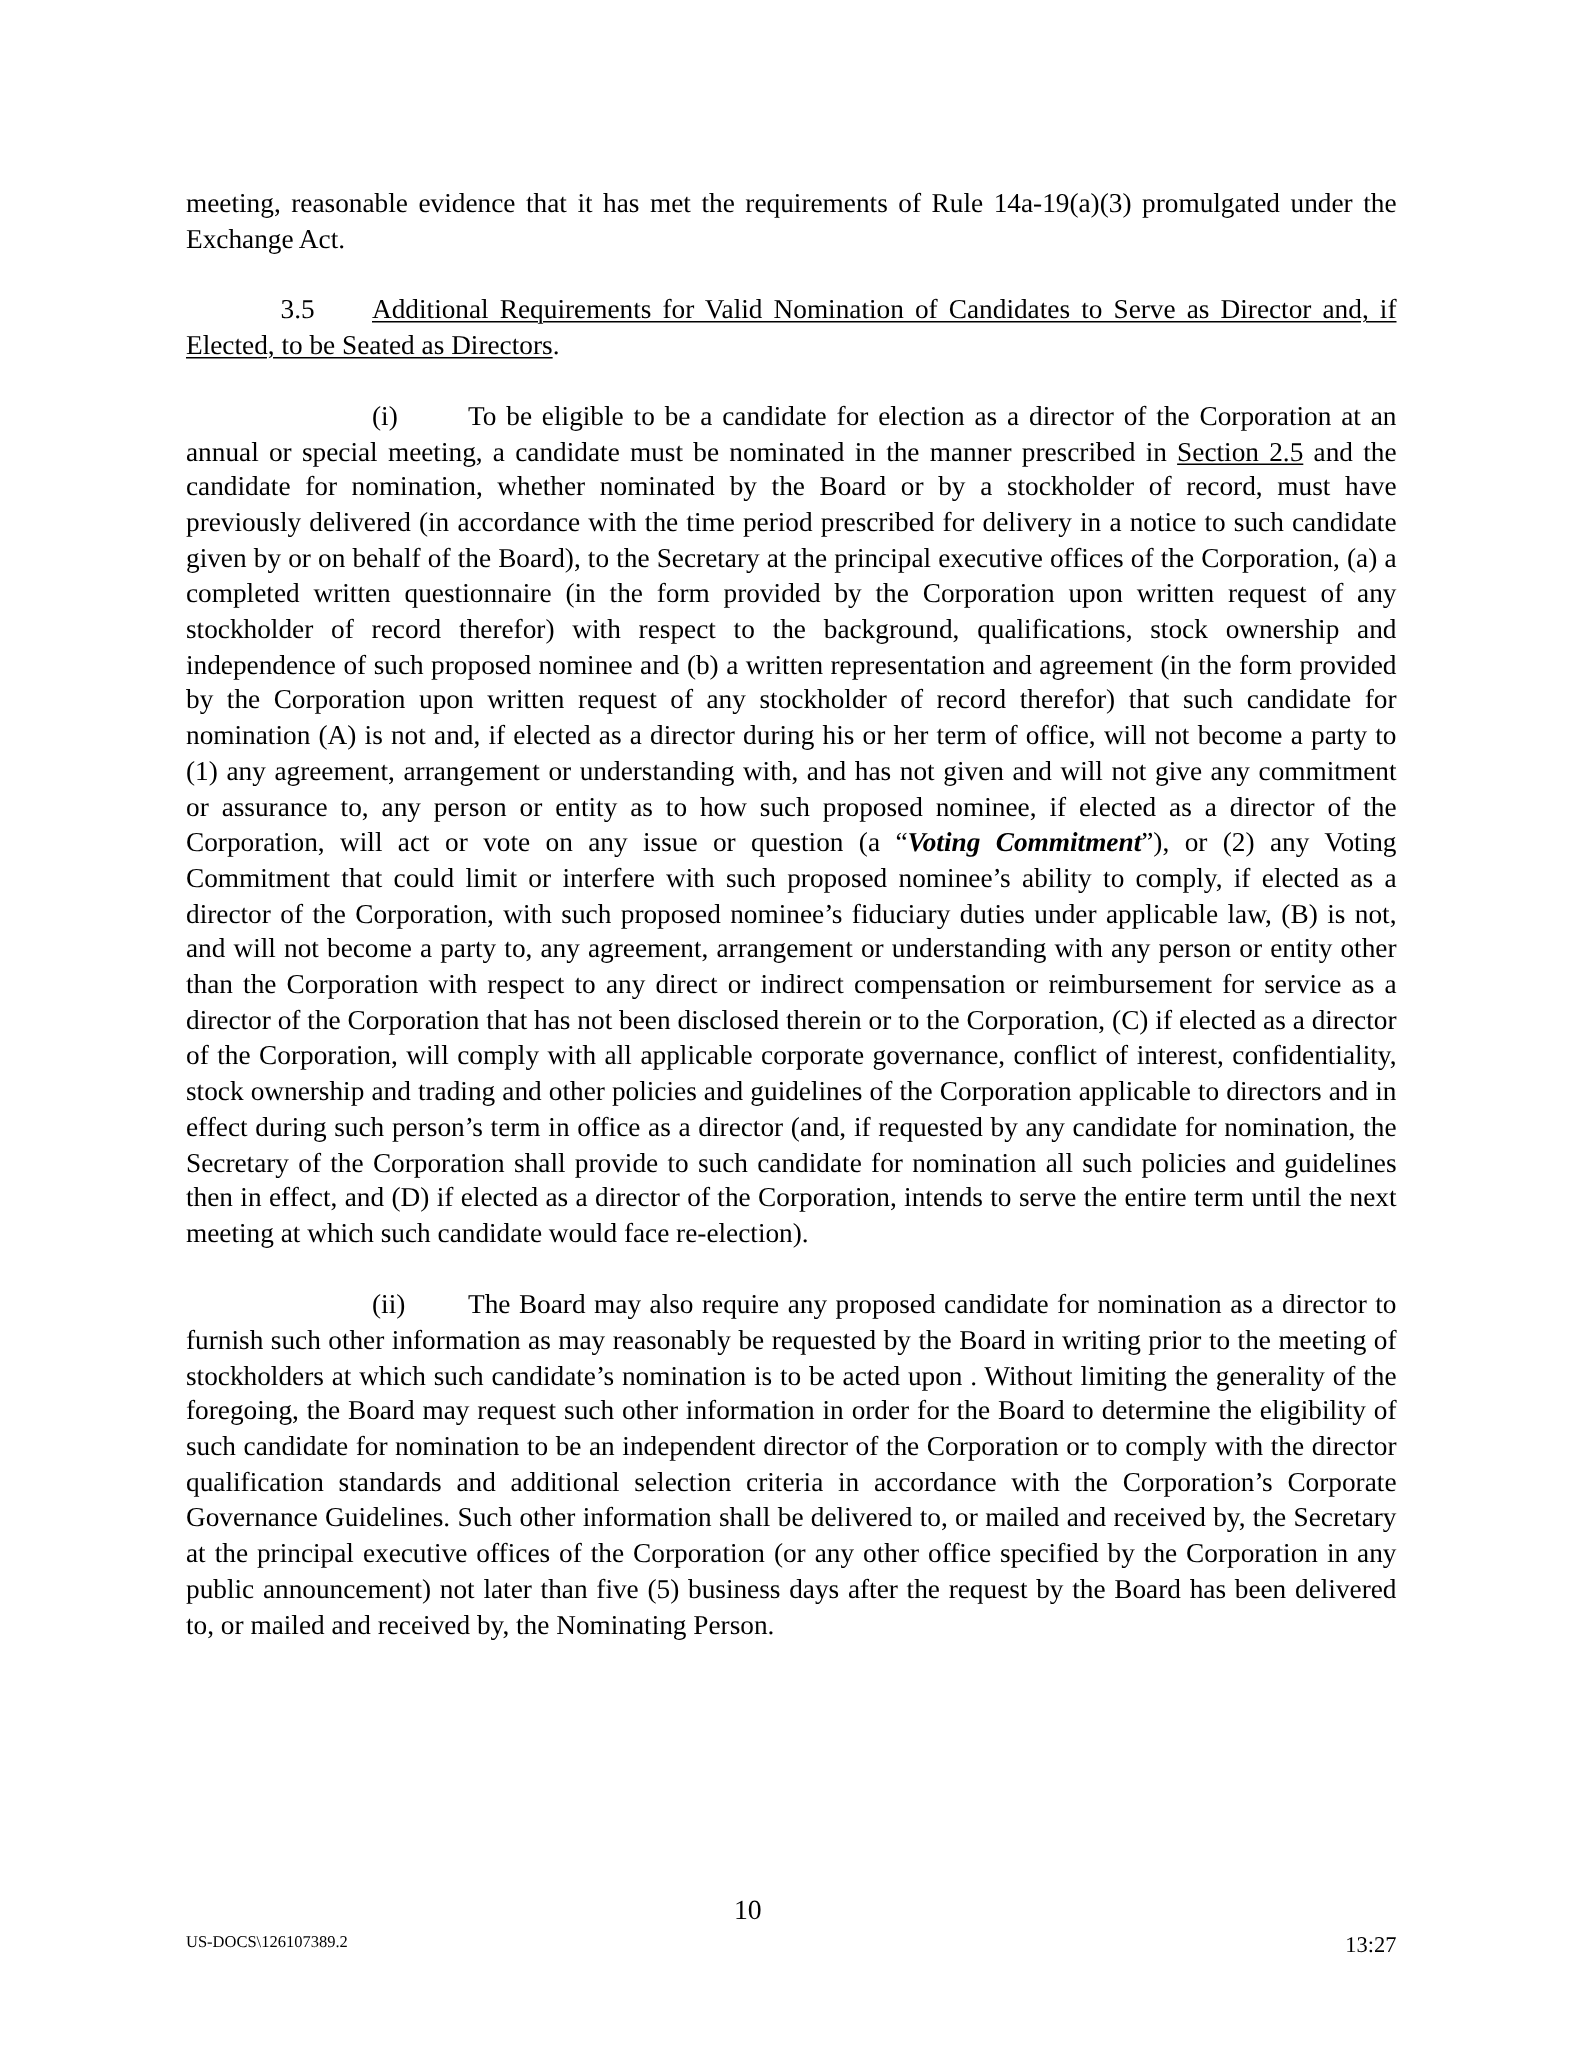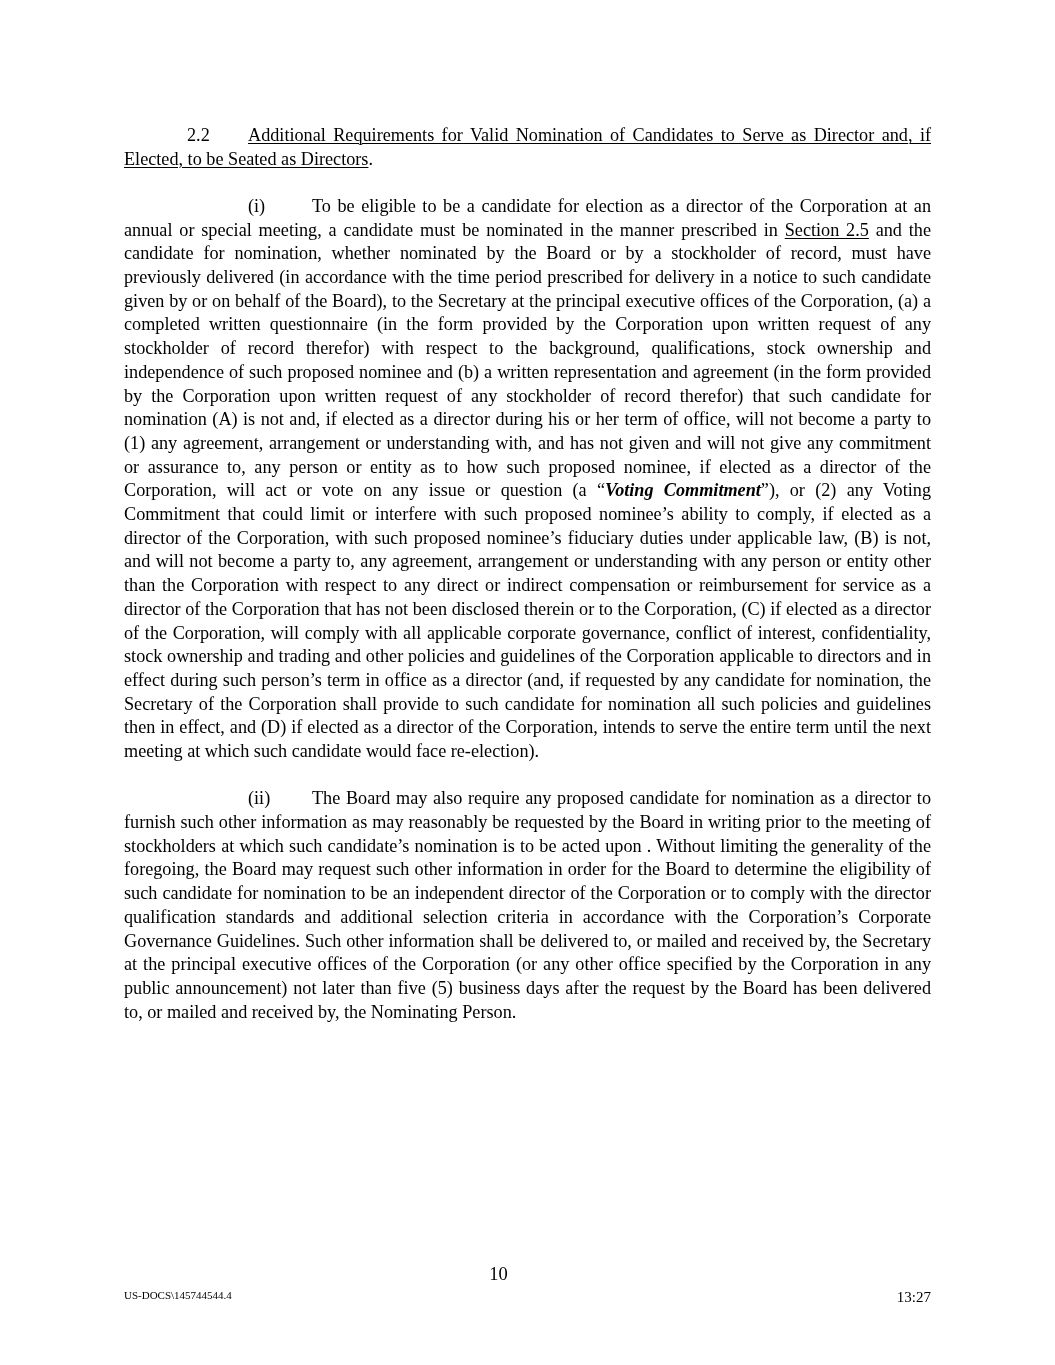--- a/index.html
+++ b/index.html
@@ -48,23 +48,24 @@
       position: absolute;
       right: 124px;
       top: 1289px;
       font-size: 15px;
     }
   </style>
 </head>
 <body>
 
 <div class="page">
+  <p class="p-cont">meeting, reasonable evidence that it has met the requirements of Rule 14a-19(a)(3) promulgated under the Exchange Act.</p>
 
-  <p class="p-heading"><span class="num-26">2.2</span><span class="u">Additional Requirements for Valid Nomination of Candidates to Serve as Director and, if Elected, to be Seated as Directors</span><span>.</span></p>
+  <p class="p-heading"><span class="num-26">3.5</span><span class="u">Additional Requirements for Valid Nomination of Candidates to Serve as Director and, if Elected, to be Seated as Directors</span><span>.</span></p>
 
   <p class="p-sub"><span class="num-sub">(i)</span><span>To be eligible to be a candidate for election as a director of the Corporation at an annual or special meeting, a candidate must be nominated in the manner prescribed in </span><span class="u">Section 2.5</span><span> and the candidate for nomination, whether nominated by the Board or by a stockholder of record, must have previously delivered (in accordance with the time period prescribed for delivery in a notice to such candidate given by or on behalf of the Board), to the Secretary at the principal executive offices of the Corporation, (a) a completed written questionnaire (in the form provided by the Corporation upon written request of any stockholder of record therefor) with respect to the background, qualifications, stock ownership and independence of such proposed nominee and (b) a written representation and agreement (in the form provided by the Corporation upon written request of any stockholder of record therefor) that such candidate for nomination (A) is not and, if elected as a director during his or her term of office, will not become a party to (1) any agreement, arrangement or understanding with, and has not given and will not give any commitment or assurance to, any person or entity as to how such proposed nominee, if elected as a director of the Corporation, will act or vote on any issue or question (a “</span><span class="bi">Voting Commitment</span><span>”), or (2) any Voting Commitment that could limit or interfere with such proposed nominee’s ability to comply, if elected as a director of the Corporation, with such proposed nominee’s fiduciary duties under applicable law, (B) is not, and will not become a party to, any agreement, arrangement or understanding with any person or entity other than the Corporation with respect to any direct or indirect compensation or reimbursement for service as a director of the Corporation that has not been disclosed therein or to the Corporation, (C) if elected as a director of the Corporation, will comply with all applicable corporate governance, conflict of interest, confidentiality, stock ownership and trading and other policies and guidelines of the Corporation applicable to directors and in effect during such person’s term in office as a director (and, if requested by any candidate for nomination, the Secretary of the Corporation shall provide to such candidate for nomination all such policies and guidelines then in effect, and (D) if elected as a director of the Corporation, intends to serve the entire term until the next meeting at which such candidate would face re-election).</span></p>
 
   <p class="p-sub"><span class="num-sub">(ii)</span><span>The Board may also require any proposed candidate for nomination as a director to furnish such other information as may reasonably be requested by the Board in writing prior to the meeting of stockholders at which such candidate’s nomination is to be acted upon . Without limiting the generality of the foregoing, the Board may request such other information in order for the Board to determine the eligibility of such candidate for nomination to be an independent director of the Corporation or to comply with the director qualification standards and additional selection criteria in accordance with the Corporation’s Corporate Governance Guidelines. Such other information shall be delivered to, or mailed and received by, the Secretary at the principal executive offices of the Corporation (or any other office specified by the Corporation in any public announcement) not later than five (5) business days after the request by the Board has been delivered to, or mailed and received by, the Nominating Person.</span></p>
 </div>
 
 <div class="page-number">10</div>
-<div class="footer-left">US-DOCS\145744544.4</div>
+<div class="footer-left">US-DOCS\126107389.2</div>
 <div class="footer-right">13:27</div>
 
 </body></html>

